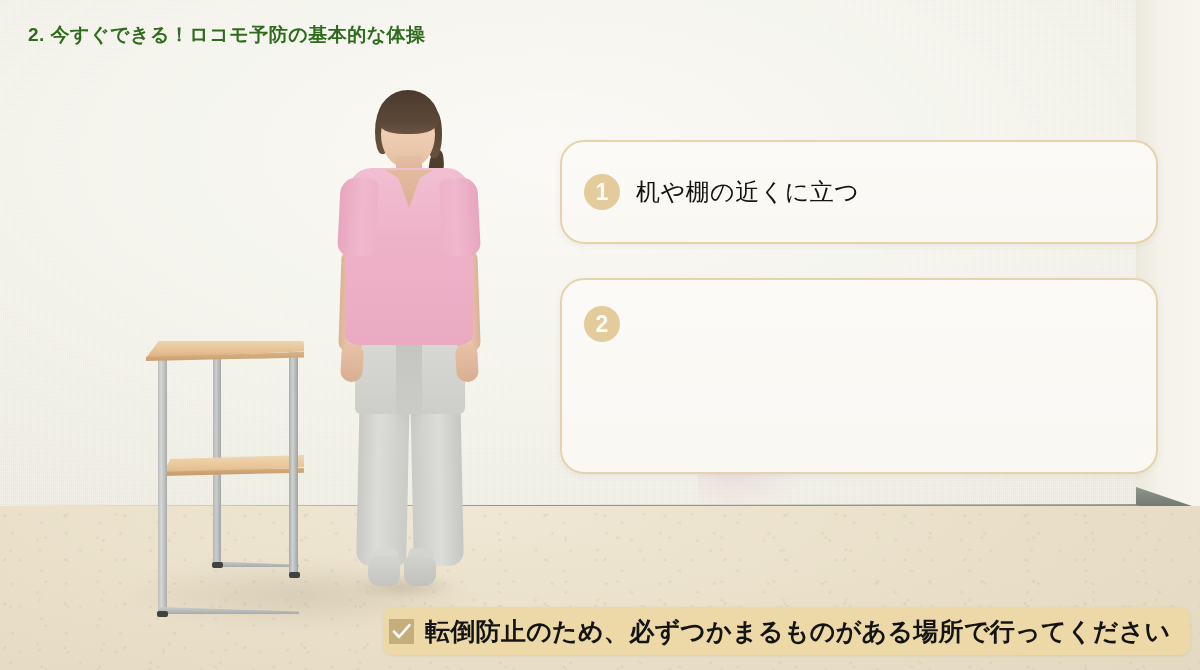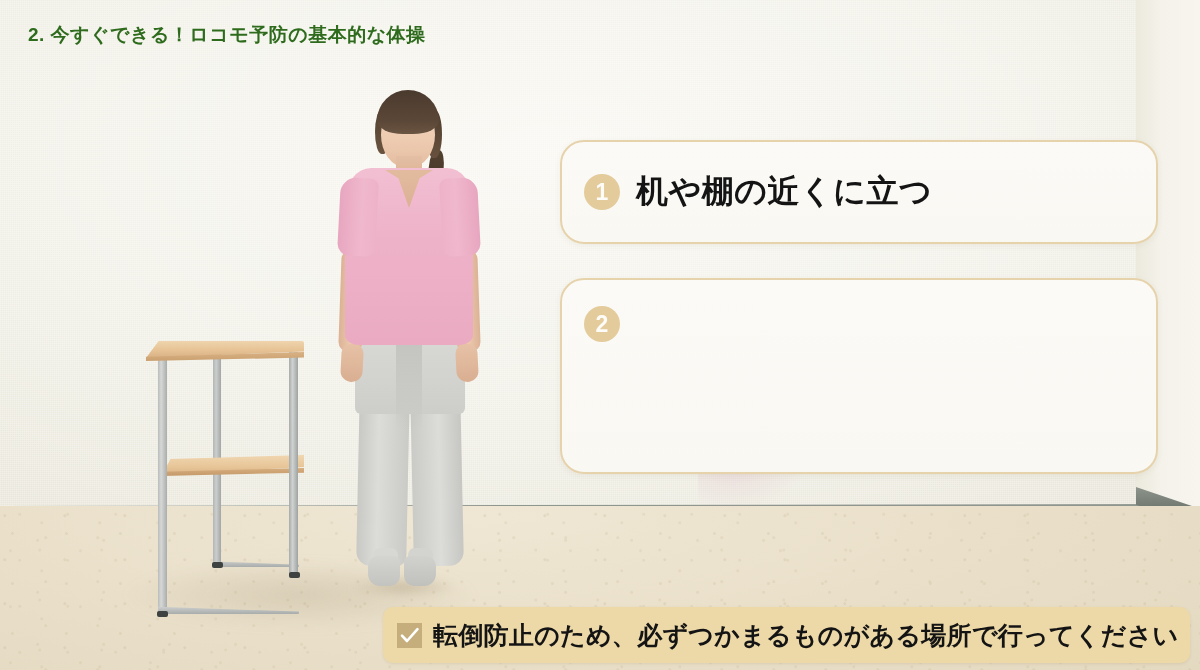--- a/index.html
+++ b/index.html
@@ -292,39 +292,39 @@
     color: #fdfcf8;
     font-size: 23px;
     font-weight: 700;
     line-height: 36px;
     text-align: center;
     margin-right: 16px;
   }
   #step-2 .step-badge { align-self: flex-start; margin-top: 26px; }
 
   .step-text {
-    font-size: 32px;
-    font-weight: 700;
+    font-size: 24px;
+    font-weight: 400;
     color: #141414;
     line-height: 1.30;
     letter-spacing: .5px;
     white-space: pre-line;
   }
 
   
   #note-banner {
     position: absolute;
     left: 383px; top: 607px;
-    width: 807px; height: 56px;
+    width: 807px; height: 48px;
     box-sizing: border-box;
     background: #edd9a8;
     border-radius: 10px;
     display: flex;
     align-items: center;
-    padding-left: 14px;
+    padding-left: 6px;
     box-shadow: 0 1px 3px rgba(120,100,60,.12);
   }
   .note-check {
     flex: 0 0 auto;
     position: relative;
     width: 25px; height: 25px;
     background: #c6ae7c;
     margin-right: 11px;
   }
   .note-check svg { display: block; }

